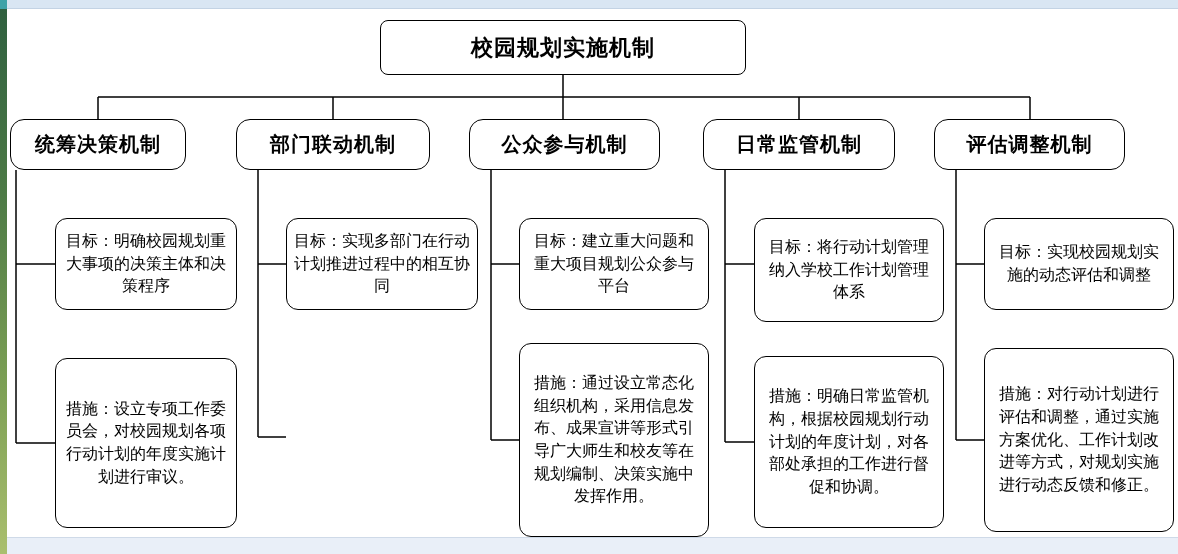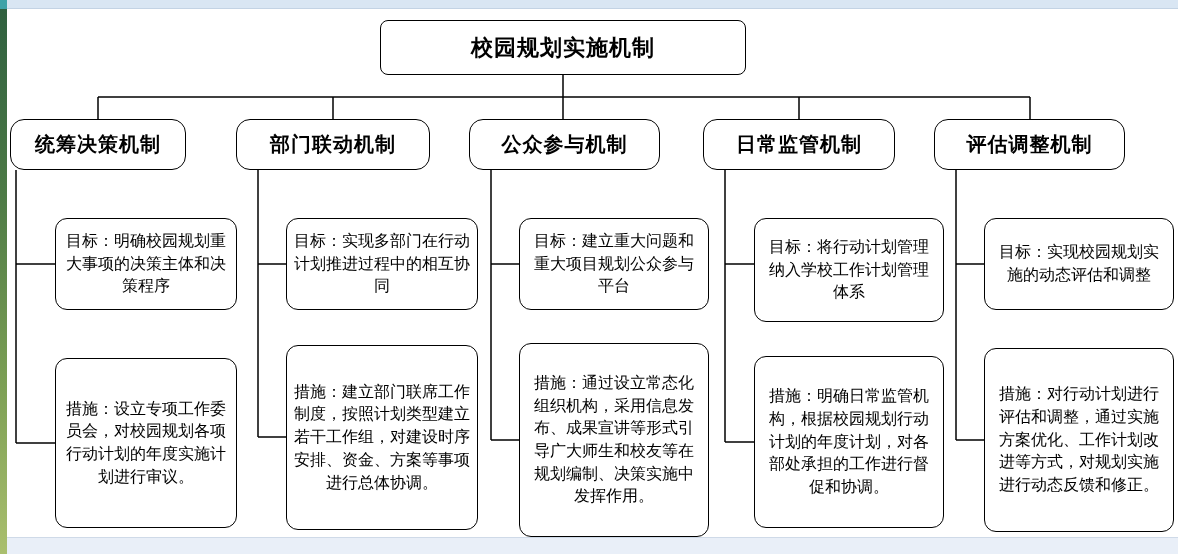--- a/index.html
+++ b/index.html
@@ -112,21 +112,20 @@
   <div class="node title-node t4">日常监管机制</div>
   <div class="node title-node t5">评估调整机制</div>
 
   <div class="node leaf-node g1">目标：明确校园规划重大事项的决策主体和决策程序</div>
   <div class="node leaf-node g2">目标：实现多部门在行动计划推进过程中的相互协同</div>
   <div class="node leaf-node g3">目标：建立重大问题和重大项目规划公众参与平台</div>
   <div class="node leaf-node g4">目标：将行动计划管理纳入学校工作计划管理体系</div>
   <div class="node leaf-node g5">目标：实现校园规划实施的动态评估和调整</div>
 
   <div class="node leaf-node m1">措施：设立专项工作委员会，对校园规划各项行动计划的年度实施计划进行审议。</div>
-  <div class="node leaf-node m2">措施：建立部门联席工作制度，按照计划类型建立若干工作组，对建设时序安排、资金、方案等事项进行总体协调。</div>
   <div class="node leaf-node m3">措施：通过设立常态化组织机构，采用信息发布、成果宣讲等形式引导广大师生和校友等在规划编制、决策实施中发挥作用。</div>
   <div class="node leaf-node m4">措施：明确日常监管机构，根据校园规划行动计划的年度计划，对各部处承担的工作进行督促和协调。</div>
   <div class="node leaf-node m5">措施：对行动计划进行评估和调整，通过实施方案优化、工作计划改进等方式，对规划实施进行动态反馈和修正。</div>
 
   <div class="wallpaper-strip"></div>
   <div class="corner-accent"></div>
   <div class="top-strip"></div>
   <div class="bottom-strip"></div>
 
 </div>

